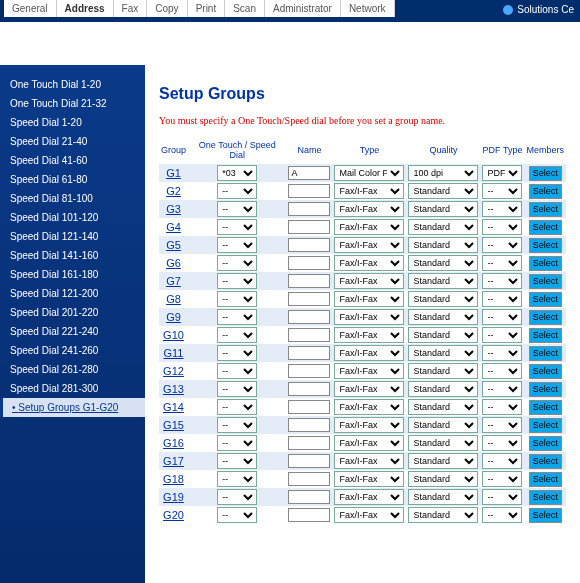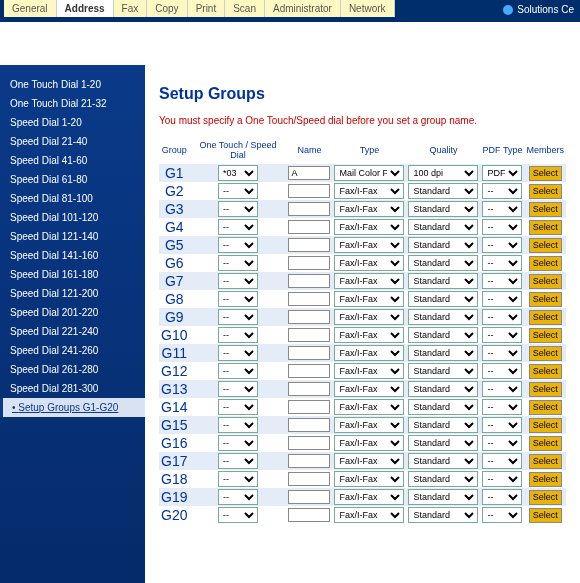--- a/index.html
+++ b/index.html
@@ -1,46 +1,46 @@
 <!DOCTYPE html>
 <html><head>
 <meta charset="utf-8">
 <style>
   * { box-sizing: border-box; margin: 0; padding: 0; }
   body { font-family: Arial, sans-serif; font-size: 10px; background: #fff; width: 580px; height: 583px; overflow: hidden; }
 
   .topbar { background: #002d6b; height: 22px; display: flex; align-items: flex-start; padding-left: 4px; }
-  .topbar .tab { padding: 3px 8px; font-size: 10px; border-right:1px solid #ccc; background: #fef9c3; color:#555; cursor: pointer; }
+  .topbar .tab { padding: 3px 8px; font-size: 10px; border-right:1px solid #ccc; background: #ffffff; color:#555; cursor: pointer; }
   .topbar .tab.active { background: #fff; color:#333; font-weight: bold; }
   .topbar .brand { margin-left:auto; color:#fff; font-size:10px; padding:4px 6px; display:flex; align-items:center; gap:4px;}
   .topbar .brand .dot{width:10px;height:10px;border-radius:50%;background:#4aa8ff;display:inline-block;}
   
   .main { display:flex; height: calc(100% - 22px - 26px); margin-top: 43px; }
   .sidebar { width:145px; background: linear-gradient(#0a3a89,#052a6a); color:#fff; padding:10px 0 10px 6px;}
   .sidebar .item { padding:4px 4px; font-size:10px; cursor:pointer; }
   .sidebar .item.active { background:#d9e2f3; color:#0a3a89; border-left:3px solid #0a3a89; margin-left:-6px; padding-left:9px;text-decoration:underline;}
   .sidebar .item.active::before{content:"• ";color:#0a3a89;}
   
   .content { flex:1; padding:20px 14px 6px 14px; overflow:auto; }
   .content h1 { color:#0033a0; font-size:16px; font-weight:bold; margin-bottom:12px; }
-  .content .note { color:#c00; font-size:10px; margin-bottom:10px; }
+  .content .note { color:#c00; font-size:10px; margin-bottom:10px;font-family:Liberation Serif, serif; }
   
   table.grid { width:100%; border-collapse:collapse; }
   table.grid th { color:#0033a0; font-weight:normal; font-size:9px; text-align:center; padding:4px 2px; }
   table.grid td { text-align:center; padding:1px 2px; font-size:9px; color:#0033a0;}
   table.grid tr.alt td { background:#e3ecf7; }
   table.grid tr td { background:#eef2f9; }
   table.grid tr:not(.alt) td{ background:#fff;}
   
   .sel { width:40px; height:16px; font-size:9px; border:1px solid #7a9; background:#fff;}
   .sel.w60{width:70px;}
   .sel.wpdf{width:40px;}
   .inp { width:42px; height:14px; font-size:9px; border:1px solid #888; padding:0 2px;}
-  .btn-sel{ font-size:9px; padding:0 3px; height:15px; border:1px solid #888; background:#eab308; cursor:pointer;}
-  .glabel{ color:#0033a0; font-size:14px; }
+  .btn-sel{ font-size:9px; padding:0 3px; height:15px; border:1px solid #888; background:#0ea5e9; cursor:pointer;}
+  .glabel{ color:#0033a0; font-size:11px;text-decoration:underline; }
 
   .footer { height:26px; display:flex; justify-content:flex-end; align-items:center; gap:6px; padding:0 12px; border-top:1px solid #ccc; background:#fff;}
   .footer button { font-size:11px; padding:2px 12px; border:1px solid #888; background:#0f766e; cursor:pointer; border-radius:2px;}
   
   
   select { appearance: menulist; }
 </style>
 </head>
 <body>
 

